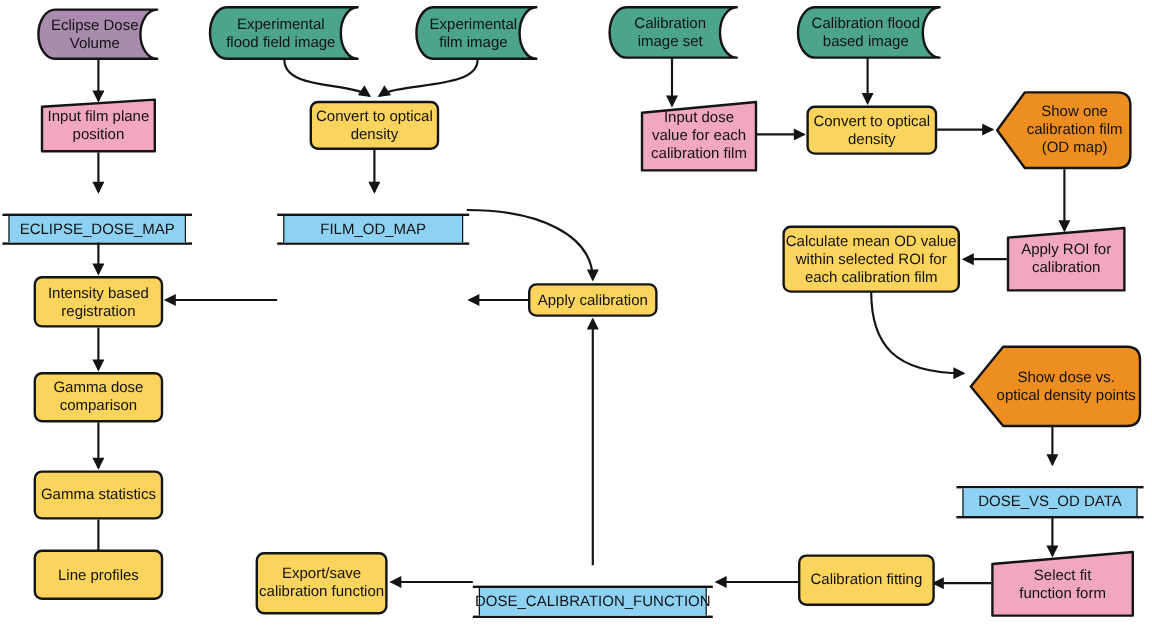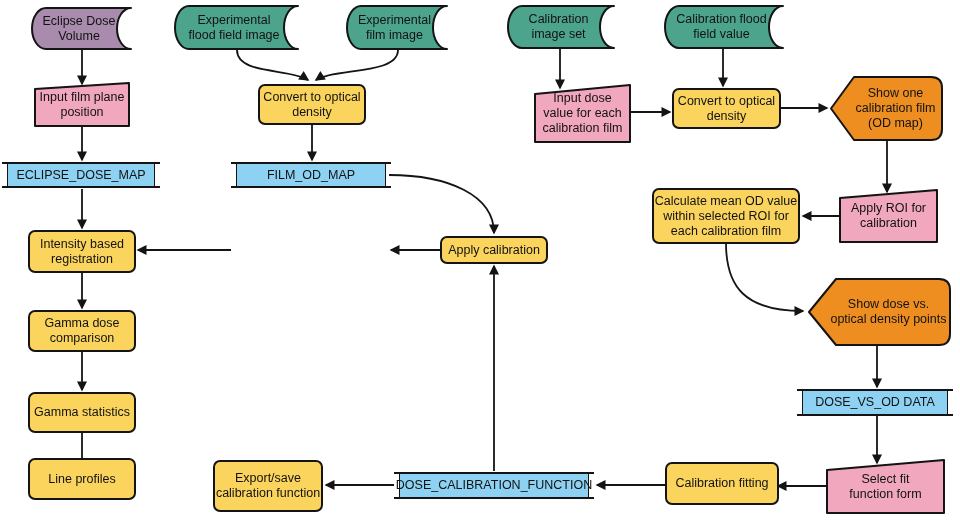--- a/index.html
+++ b/index.html
@@ -15,21 +15,21 @@
          font-size:12.5px;line-height:15px;white-space:pre-line;}
   .rect{background:var(--process);border:2px solid var(--stroke);border-radius:7px;justify-content:flex-end;}
   .fill-source{fill:var(--source);}
   .fill-volume{fill:var(--volume);}
   .fill-input{fill:var(--input);}
   .fill-display{fill:var(--display);}
   .stored .label{padding-left:8px;padding-right:14px;box-sizing:border-box;}
   .display .label{padding-left:21px;padding-right:3px;box-sizing:border-box;}
   .bar{position:absolute;display:flex;align-items:center;justify-content:center;
        box-sizing:border-box;border-top:2px solid var(--stroke);
-       border-bottom:2px solid var(--stroke);z-index:1;}
+       border-bottom:2px solid var(--stroke);z-index:1;margin-top:16px;}
   .bar-fill{position:absolute;left:5px;right:5px;top:0;bottom:0;
             background:var(--data_store);border-left:1.5px solid var(--stroke);
             border-right:1.5px solid var(--stroke);}
   .bar .label{white-space:nowrap;}
 </style>
 </head>
 <body>
 
 <div id="canvas">
 
@@ -96,21 +96,21 @@
       </svg>
     <span class="label">Calibration
 image set</span>
   </div>
 
   <div class="node stored" style="left:665px;top:5px;width:119px;height:44px">
     <svg class="shape" width="119" height="44" viewBox="0 0 119 44">
       <path class="fill-source" d="M14,1 H118 A14,21 0 0 0 118,43 H14 A14,21 0 0 1 14,1 Z"></path>
       </svg>
     <span class="label">Calibration flood
-field value</span>
+based image</span>
   </div>
 
   <div class="node manual" style="left:34px;top:82px;width:96px;height:45px">
     <svg class="shape" width="96" height="45" viewBox="0 0 96 45">
       <path class="fill-input" d="M1,7 L95,1 L95,44 L1,44 Z"></path>
       </svg>
     <span class="label">Input film plane
 position</span>
   </div>
 
@@ -141,21 +141,21 @@
 
   <div class="node display" style="left:830px;top:76px;width:113px;height:65px">
     <svg class="shape" width="113" height="65" viewBox="0 0 113 65">
       <path class="fill-display" d="M24,1 H101 Q112,1 112,12 V53 Q112,64 101,64 H24 L1,32.5 Z"></path>
       </svg>
     <span class="label">Show one
 calibration film
 (OD map)</span>
   </div>
 
-  <div class="node display" style="left:808px;top:278px;width:143px;height:68px">
+  <div class="node display" style="left:808px;top:288px;width:143px;height:68px">
     <svg class="shape" width="143" height="68" viewBox="0 0 143 68">
       <path class="fill-display" d="M28,1 H131 Q142,1 142,12 V56 Q142,67 131,67 H28 L1,34 Z"></path>
       </svg>
     <span class="label">Show dose vs.
 optical density points</span>
   </div>
 
   <div class="node rect" style="left:258px;top:84px;width:108px;height:41px">
     <span class="label">Convert to optical
 density</span>

